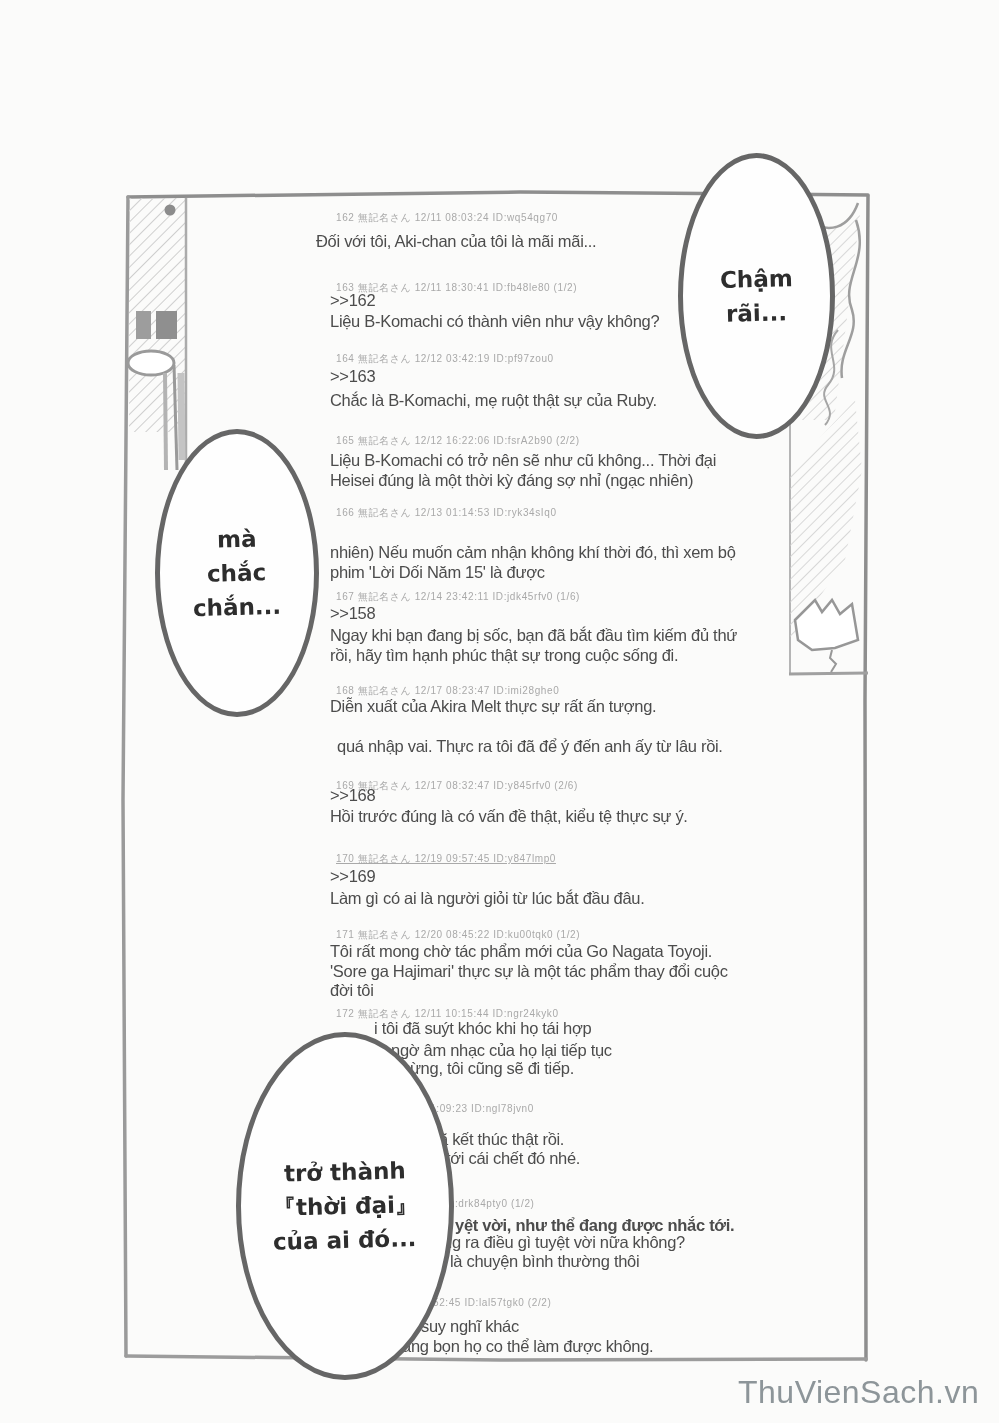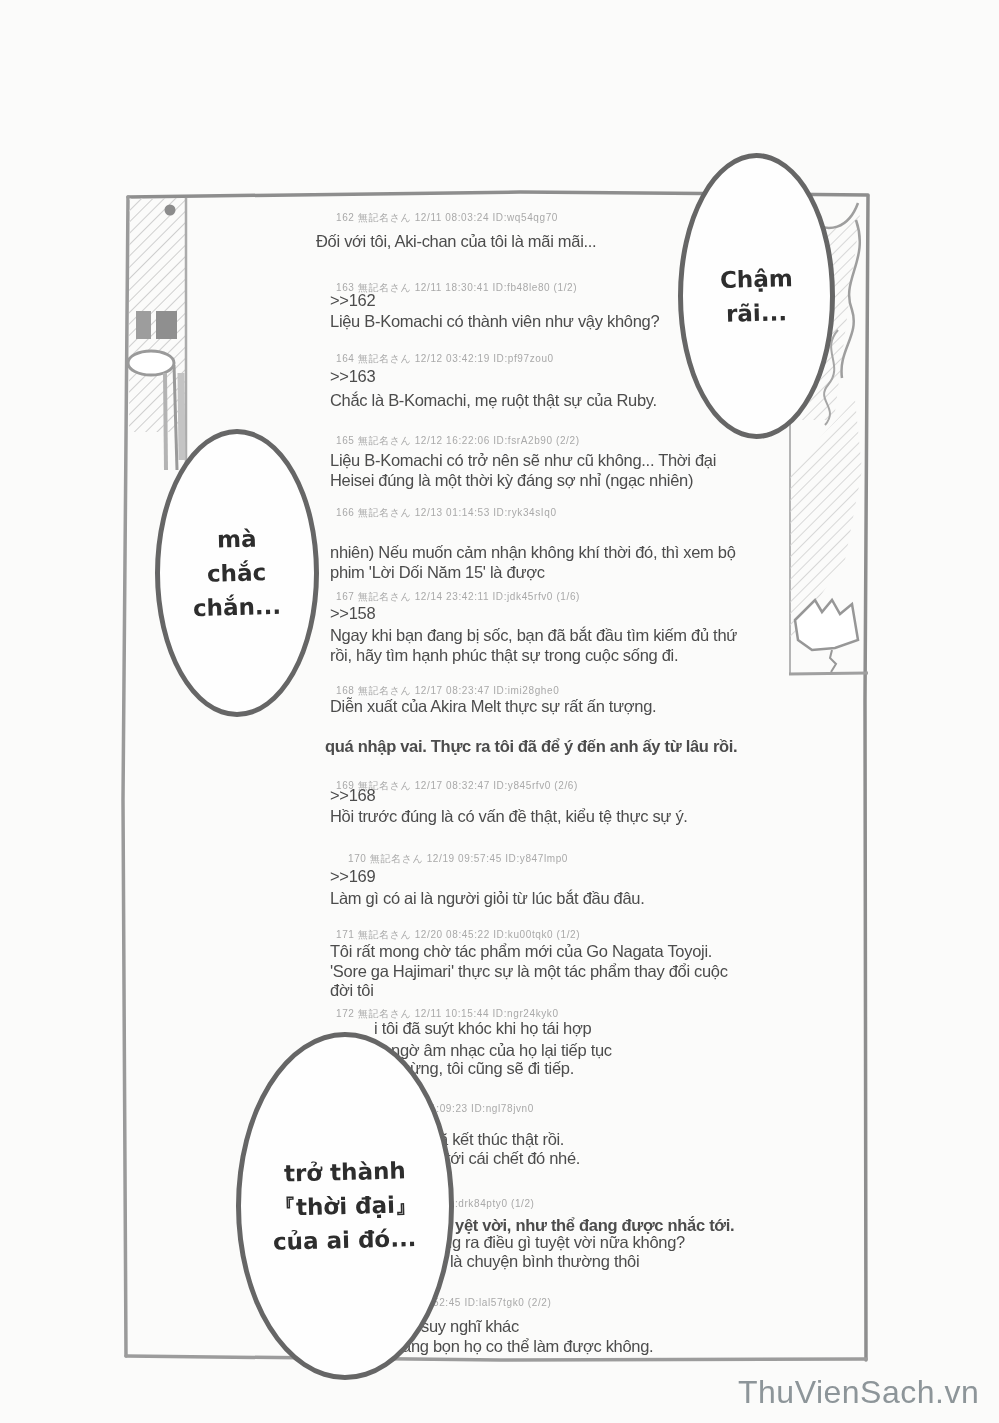--- a/index.html
+++ b/index.html
@@ -94,25 +94,25 @@
       <div class="post-line" style="top: 471px; left: 330px;">Heisei đúng là một thời kỳ đáng sợ nhỉ (ngạc nhiên)</div>
       <div class="post-header" style="top: 506px; left: 336px;">166 無記名さん 12/13 01:14:53 ID:ryk34sIq0</div>
       <div class="post-line" style="top: 543px; left: 330px;">nhiên) Nếu muốn cảm nhận không khí thời đó, thì xem bộ</div>
       <div class="post-line" style="top: 563px; left: 330px;">phim 'Lời Dối Năm 15' là được</div>
       <div class="post-header" style="top: 590px; left: 336px;">167 無記名さん 12/14 23:42:11 ID:jdk45rfv0 (1/6)</div>
       <div class="post-line" style="top: 604px; left: 330px;">&gt;&gt;158</div>
       <div class="post-line" style="top: 626px; left: 330px;">Ngay khi bạn đang bị sốc, bạn đã bắt đầu tìm kiếm đủ thứ</div>
       <div class="post-line" style="top: 646px; left: 330px;">rồi, hãy tìm hạnh phúc thật sự trong cuộc sống đi.</div>
       <div class="post-header" style="top: 684px; left: 336px;">168 無記名さん 12/17 08:23:47 ID:imi28ghe0</div>
       <div class="post-line" style="top: 697px; left: 330px;">Diễn xuất của Akira Melt thực sự rất ấn tượng.</div>
-      <div class="post-line" style="top: 737px; left: 325px; font-weight: bold;">quá nhập vai. Thực ra tôi đã để ý đến anh ấy từ lâu rồi.</div>
+      <div class="post-line" style="top: 737px; left: 337px;">quá nhập vai. Thực ra tôi đã để ý đến anh ấy từ lâu rồi.</div>
       <div class="post-header" style="top: 779px; left: 336px;">169 無記名さん 12/17 08:32:47 ID:y845rfv0 (2/6)</div>
       <div class="post-line" style="top: 786px; left: 330px;">&gt;&gt;168</div>
       <div class="post-line" style="top: 807px; left: 330px;">Hồi trước đúng là có vấn đề thật, kiểu tệ thực sự ý.</div>
-      <div class="post-header" style="top: 852px; left: 348px;">170 無記名さん 12/19 09:57:45 ID:y847lmp0</div>
+      <div class="post-header" style="top: 852px; left: 336px; text-decoration: underline;">170 無記名さん 12/19 09:57:45 ID:y847lmp0</div>
       <div class="post-line" style="top: 867px; left: 330px;">&gt;&gt;169</div>
       <div class="post-line" style="top: 889px; left: 330px;">Làm gì có ai là người giỏi từ lúc bắt đầu đâu.</div>
       <div class="post-header" style="top: 928px; left: 336px;">171 無記名さん 12/20 08:45:22 ID:ku00tqk0 (1/2)</div>
       <div class="post-line" style="top: 942px; left: 330px;">Tôi rất mong chờ tác phẩm mới của Go Nagata Toyoji.</div>
       <div class="post-line" style="top: 962px; left: 330px;">'Sore ga Hajimari' thực sự là một tác phẩm thay đổi cuộc</div>
       <div class="post-line" style="top: 981px; left: 330px;">đời tôi</div>
       <div class="post-header" style="top: 1007px; left: 336px;">172 無記名さん 12/11 10:15:44 ID:ngr24kyk0</div>
       <div class="post-line" style="top: 1019px; left: 374px;">i tôi đã suýt khóc khi họ tái hợp</div>
       <div class="post-line" style="top: 1041px; left: 391px;">ngờ âm nhạc của họ lại tiếp tục</div>
       <div class="post-line" style="top: 1059px; left: 401px;">gừng, tôi cũng sẽ đi tiếp.</div>

